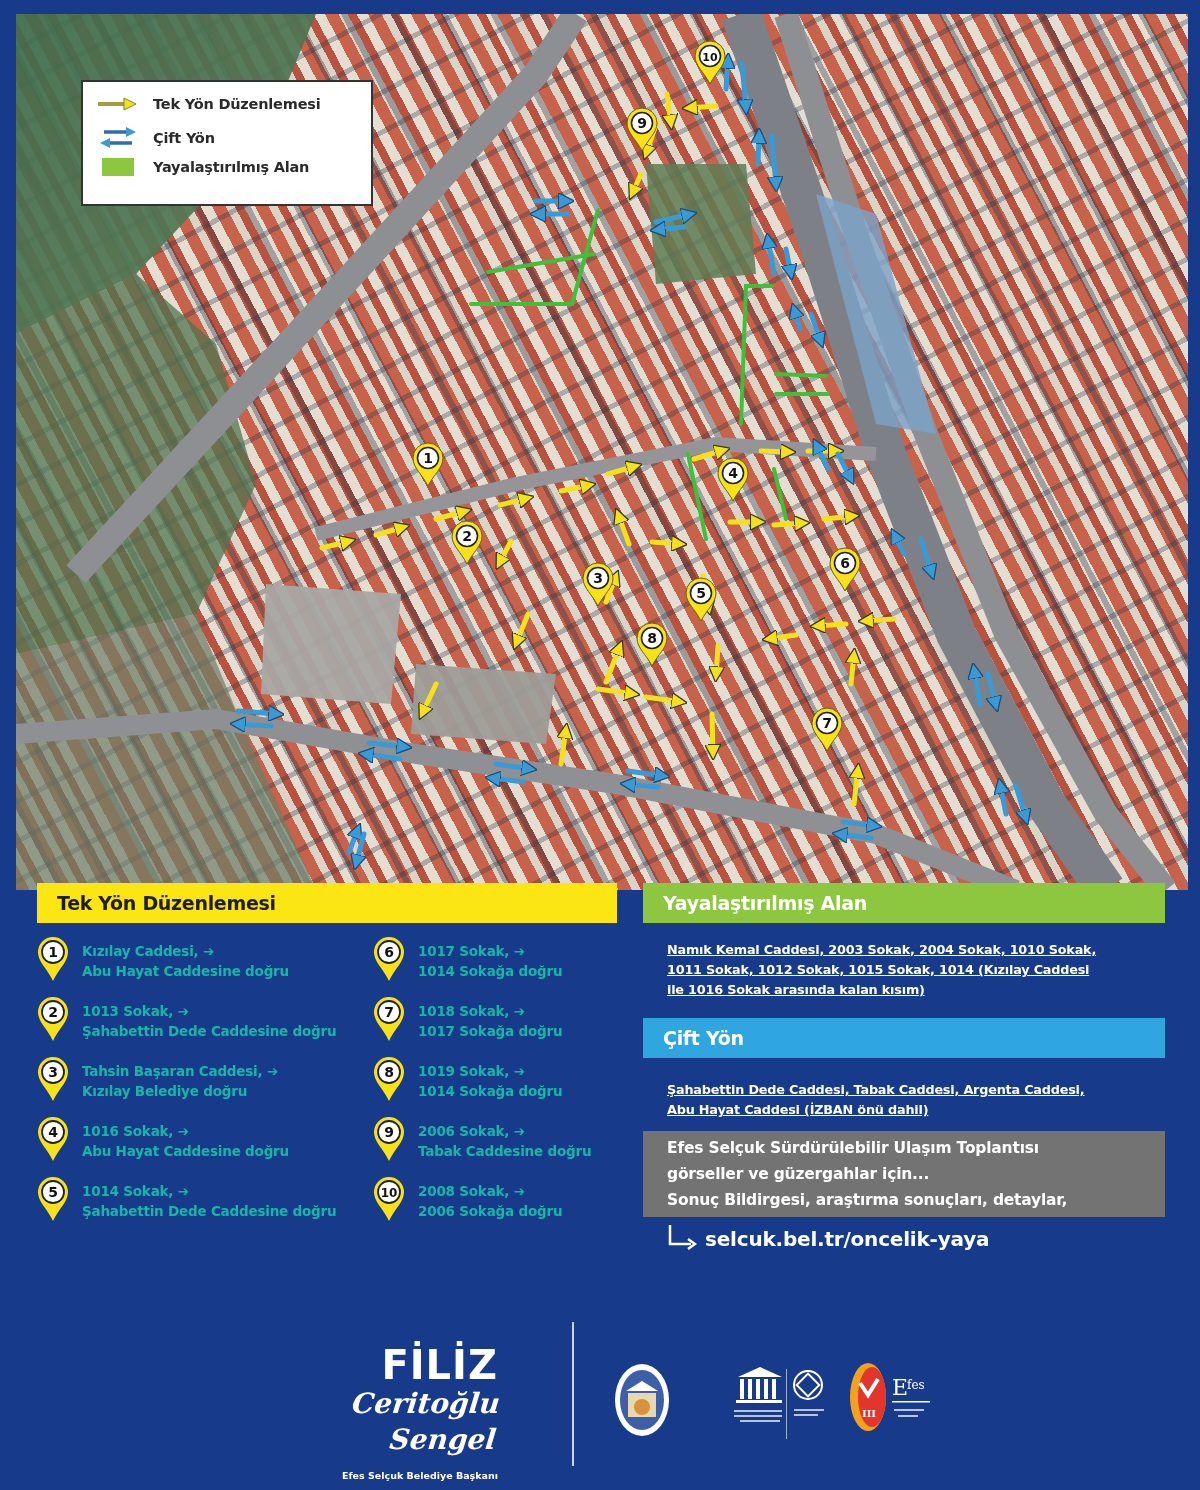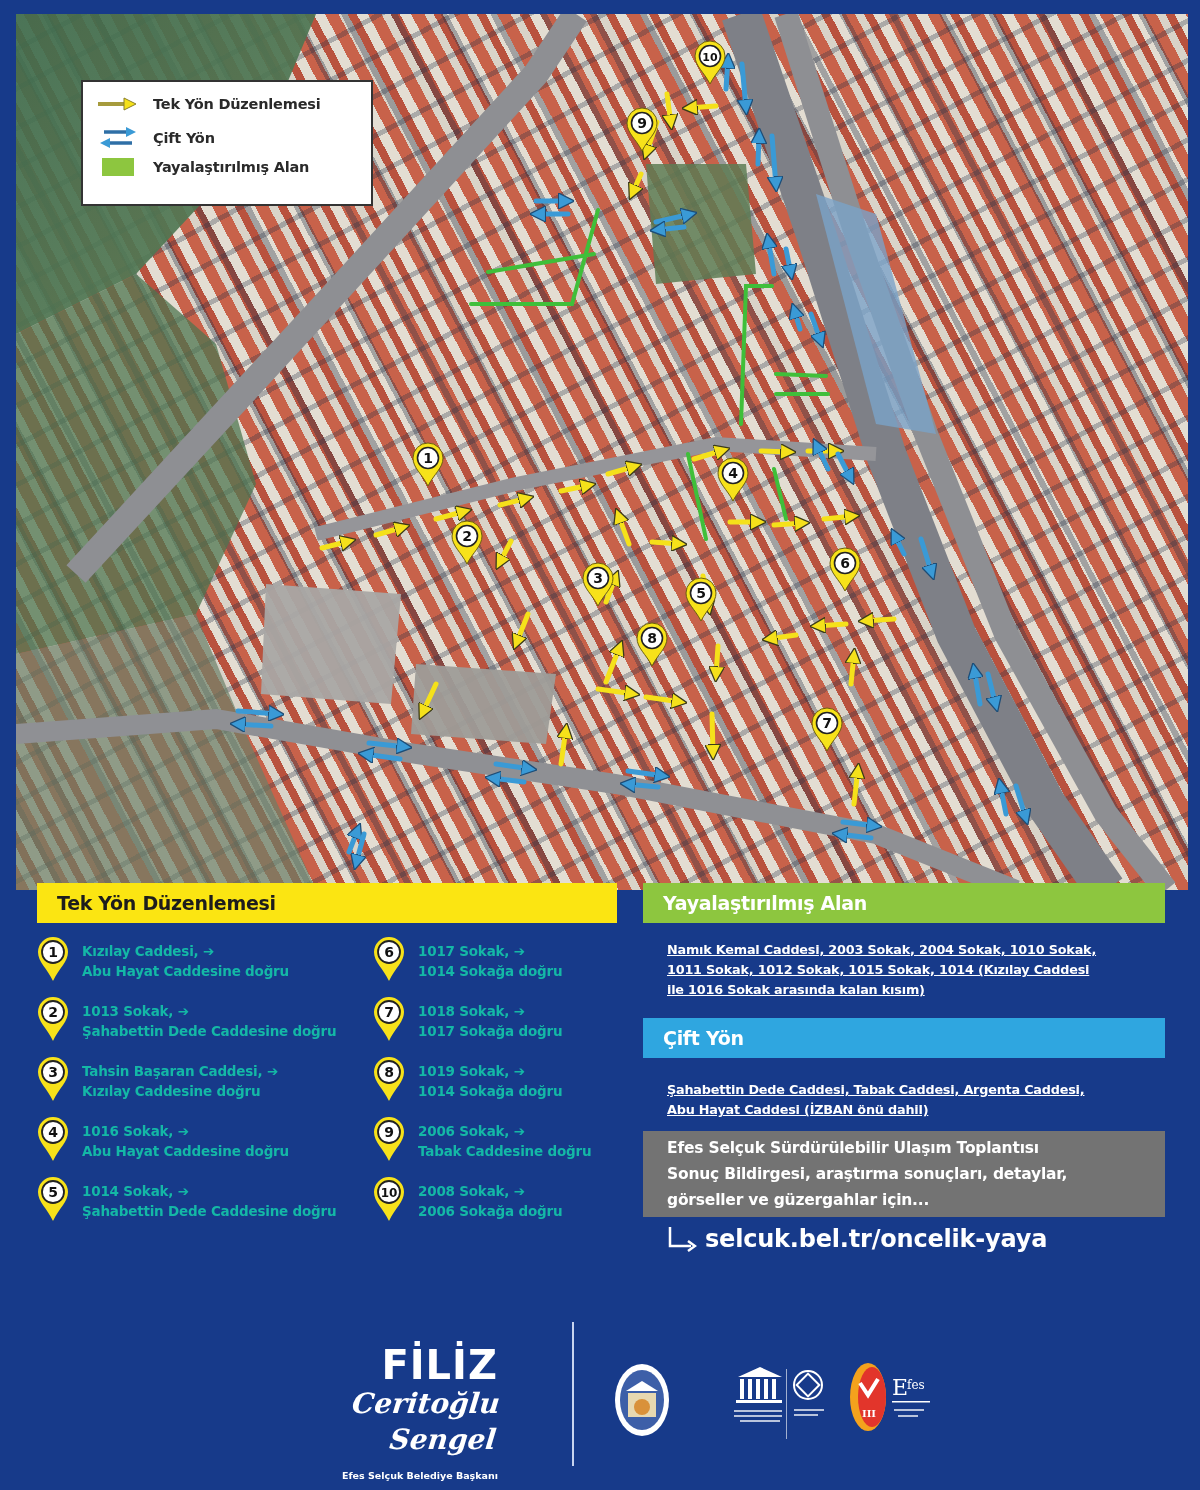--- a/index.html
+++ b/index.html
@@ -39,21 +39,21 @@
   .item .txt { margin-left: 12px; margin-top: 5px; font-weight: bold; font-size: 13.5px; line-height: 20px; color: #14b8a6; white-space: nowrap; letter-spacing: -0.2px; }
 
   .para { position: absolute; font-weight: bold; font-size: 12.8px; line-height: 20px; color: #fff; letter-spacing: -0.2px; text-decoration: underline; }
 
   .callout {
     position: absolute; left: 643px; top: 1131px; width: 522px; height: 86px;
     background: #737373; padding: 4px 0 0 24px;
     font-weight: bold; font-size: 15.5px; line-height: 26px; color: #fff; letter-spacing: -0.2px;
   }
   .link-row { position: absolute; left: 667px; top: 1225px; display: flex; align-items: flex-end; }
-  .link-row .url { font-weight: bold; font-size: 24px; color: #fff; margin-left: 8px; letter-spacing: -0.2px; }
+  .link-row .url { font-weight: bold; font-size: 20px; color: #fff; margin-left: 8px; letter-spacing: -0.2px; }
 
   .footer-name { position: absolute; left: 238px; top: 1344px; width: 260px; text-align: right; }
   .footer-name .first { font-weight: bold; font-size: 40px; letter-spacing: 1px; line-height: 42px; font-family: "DejaVu Sans", sans-serif; }
   .footer-name .last { font-family: "DejaVu Serif", serif; font-style: italic; font-weight: bold; font-size: 28px; line-height: 36px; transform: skewX(-6deg); }
   .footer-name .role { font-weight: bold; font-size: 9.5px; margin-top: 12px; }
   .divider { position: absolute; left: 572px; top: 1322px; width: 2px; height: 144px; background: #c8d4ef; }
 
   .logos { position: absolute; left: 610px; top: 1355px; width: 340px; height: 90px; }
 </style>
 </head>
@@ -282,21 +282,21 @@
       </div>
   </div>
   <div class="item" style="left:0;top:120px;">
     <svg class="pin" viewBox="0 0 34 46">
         <path d="M17,45 C11,32 2,26 2,16 A15,15 0 0 1 32,16 C32,26 23,32 17,45 Z" fill="#f7e21a"></path>
         <circle cx="17" cy="16" r="11" fill="#fff" stroke="#222" stroke-width="1.8"></circle>
         <text x="17" y="21" text-anchor="middle" font-size="14" font-weight="bold" fill="#111" font-family="DejaVu Sans, sans-serif">3</text>
       </svg>
     <div class="txt">
         <div>Tahsin Başaran Caddesi, ➔</div>
-        <div>Kızılay Caddesine doğru</div>
+        <div>Kızılay Belediye doğru</div>
       </div>
   </div>
   <div class="item" style="left:0;top:180px;">
     <svg class="pin" viewBox="0 0 34 46">
         <path d="M17,45 C11,32 2,26 2,16 A15,15 0 0 1 32,16 C32,26 23,32 17,45 Z" fill="#f7e21a"></path>
         <circle cx="17" cy="16" r="11" fill="#fff" stroke="#222" stroke-width="1.8"></circle>
         <text x="17" y="21" text-anchor="middle" font-size="14" font-weight="bold" fill="#111" font-family="DejaVu Sans, sans-serif">4</text>
       </svg>
     <div class="txt">
         <div>1016 Sokak, ➔</div>
@@ -378,22 +378,22 @@
 </div>
 
 <div class="sec-head blue">Çift Yön</div>
 <div class="para" style="left:667px;top:1080px;">
   <div>Şahabettin Dede Caddesi, Tabak Caddesi, Argenta Caddesi,</div>
   <div>Abu Hayat Caddesi (İZBAN önü dahil)</div>
 </div>
 
 <div class="callout">
   <div>Efes Selçuk Sürdürülebilir Ulaşım Toplantısı</div>
+  <div>görseller ve güzergahlar için...</div>
   <div>Sonuç Bildirgesi, araştırma sonuçları, detaylar,</div>
-  <div>görseller ve güzergahlar için...</div>
 </div>
 <div class="link-row">
   <svg width="30" height="26" viewBox="0 0 30 26">
       <path d="M3,0 L3,19 L24,19" stroke="#fff" stroke-width="2.5" fill="none"></path>
       <path d="M21,14 L28,19 L21,24" stroke="#fff" stroke-width="2.5" fill="none"></path>
     </svg>
   <span class="url">selcuk.bel.tr/oncelik-yaya</span>
 </div>
 
 <div class="footer-name">

